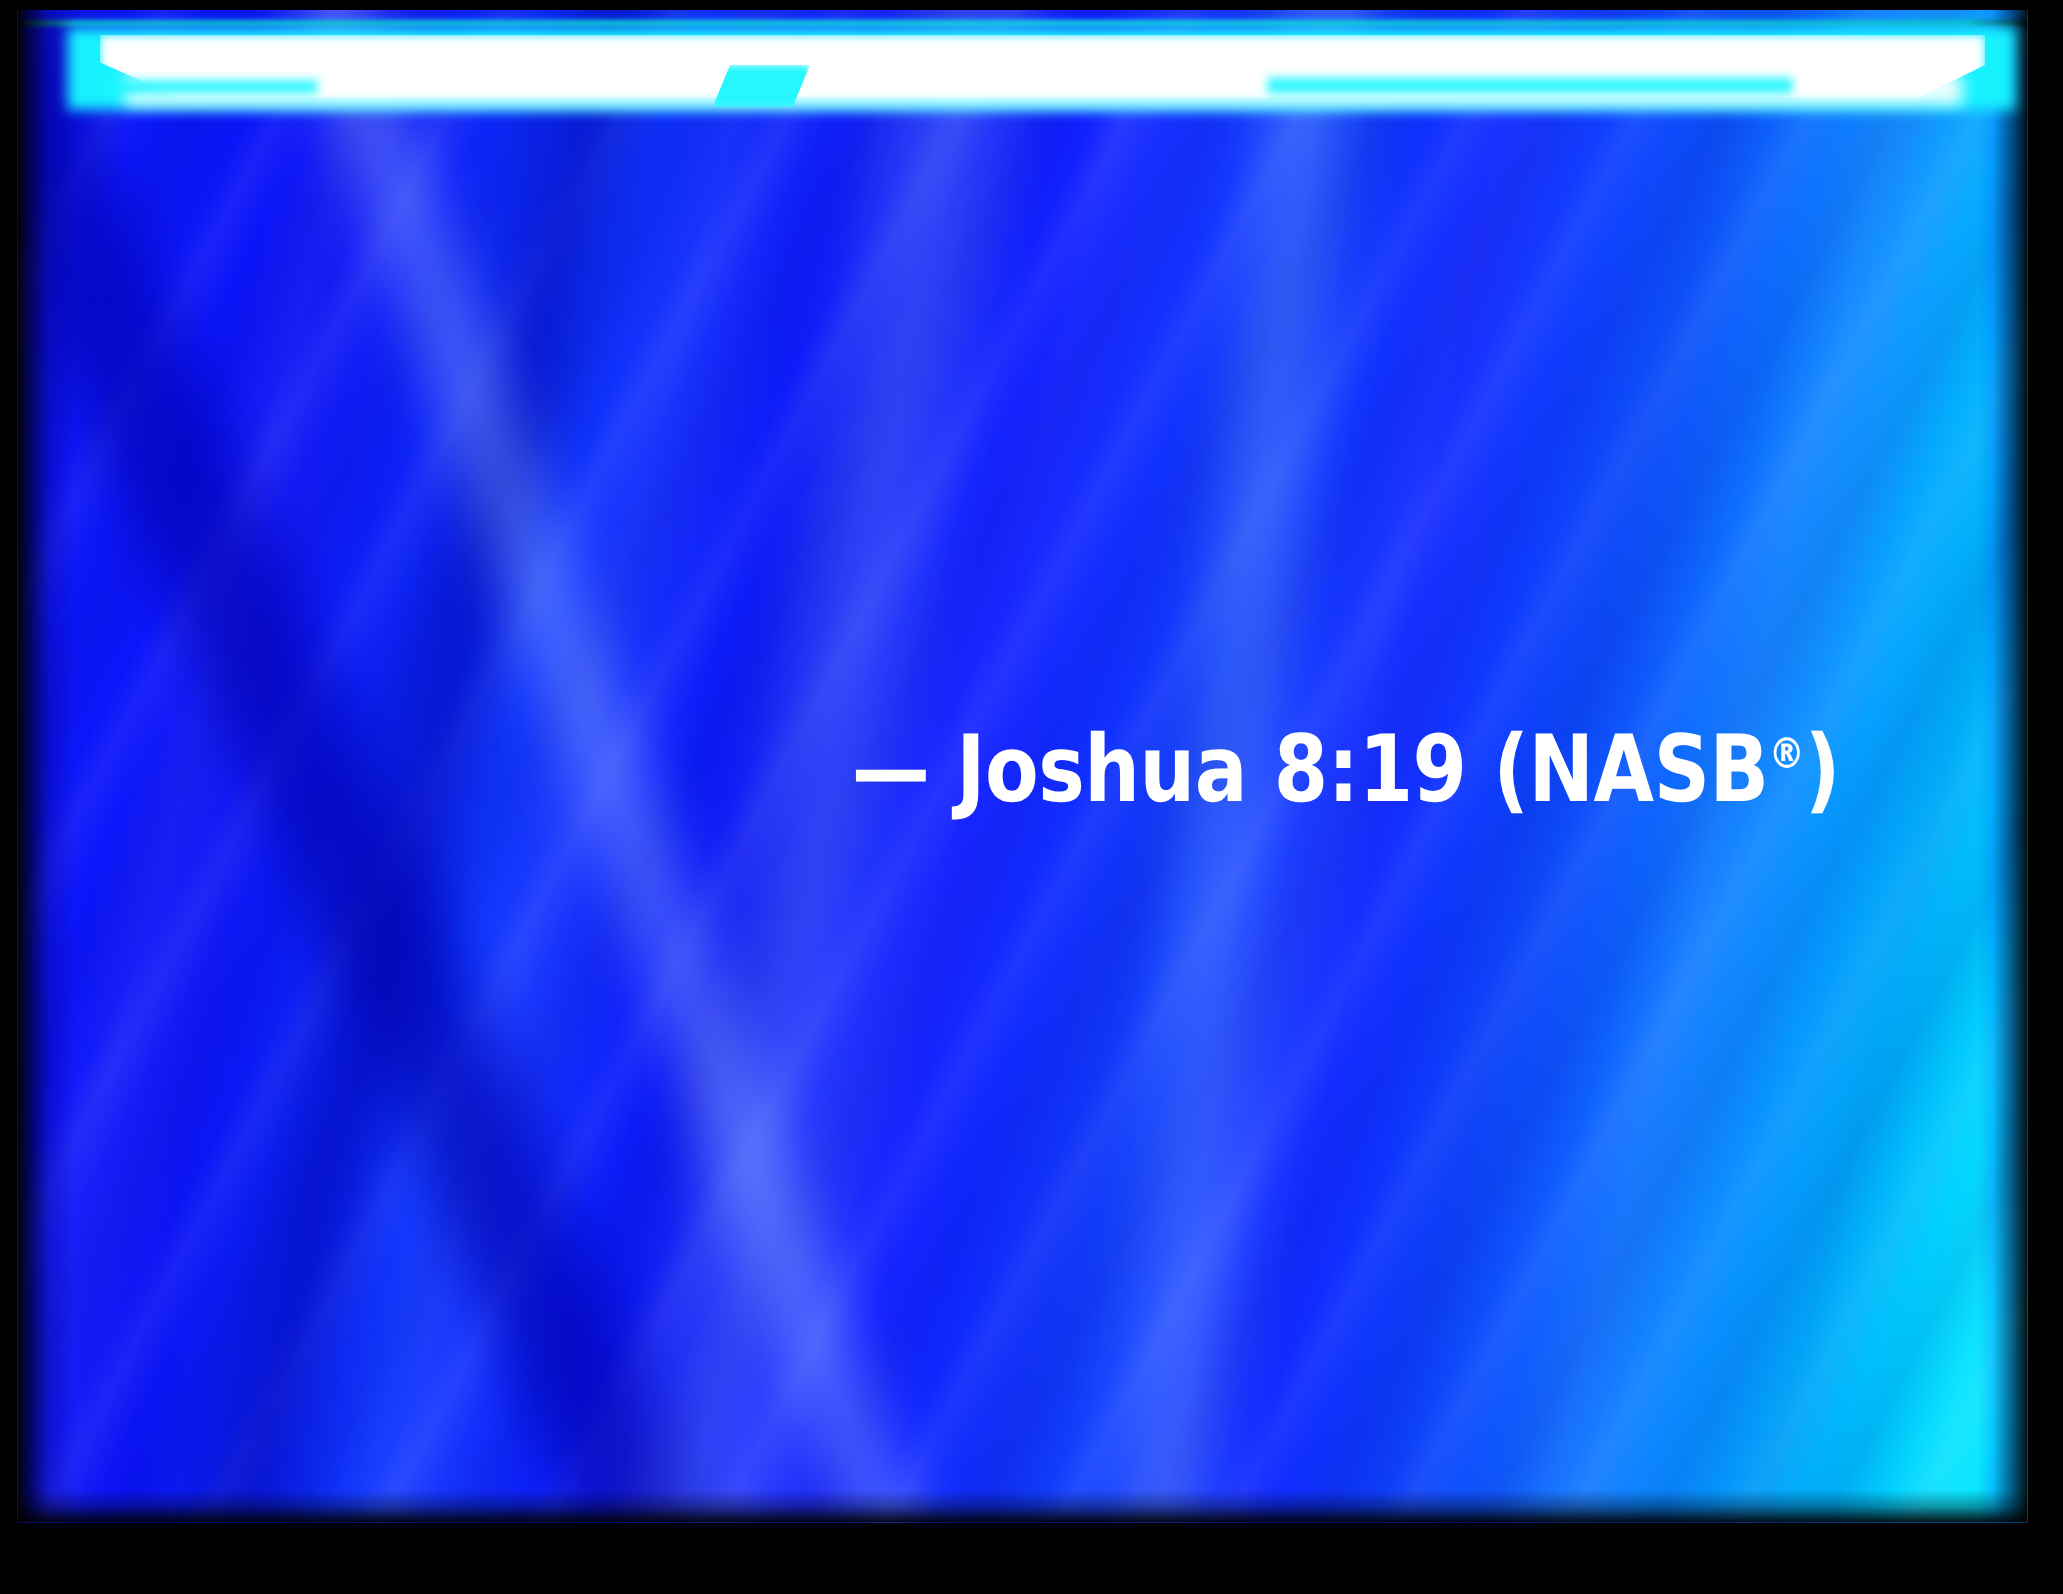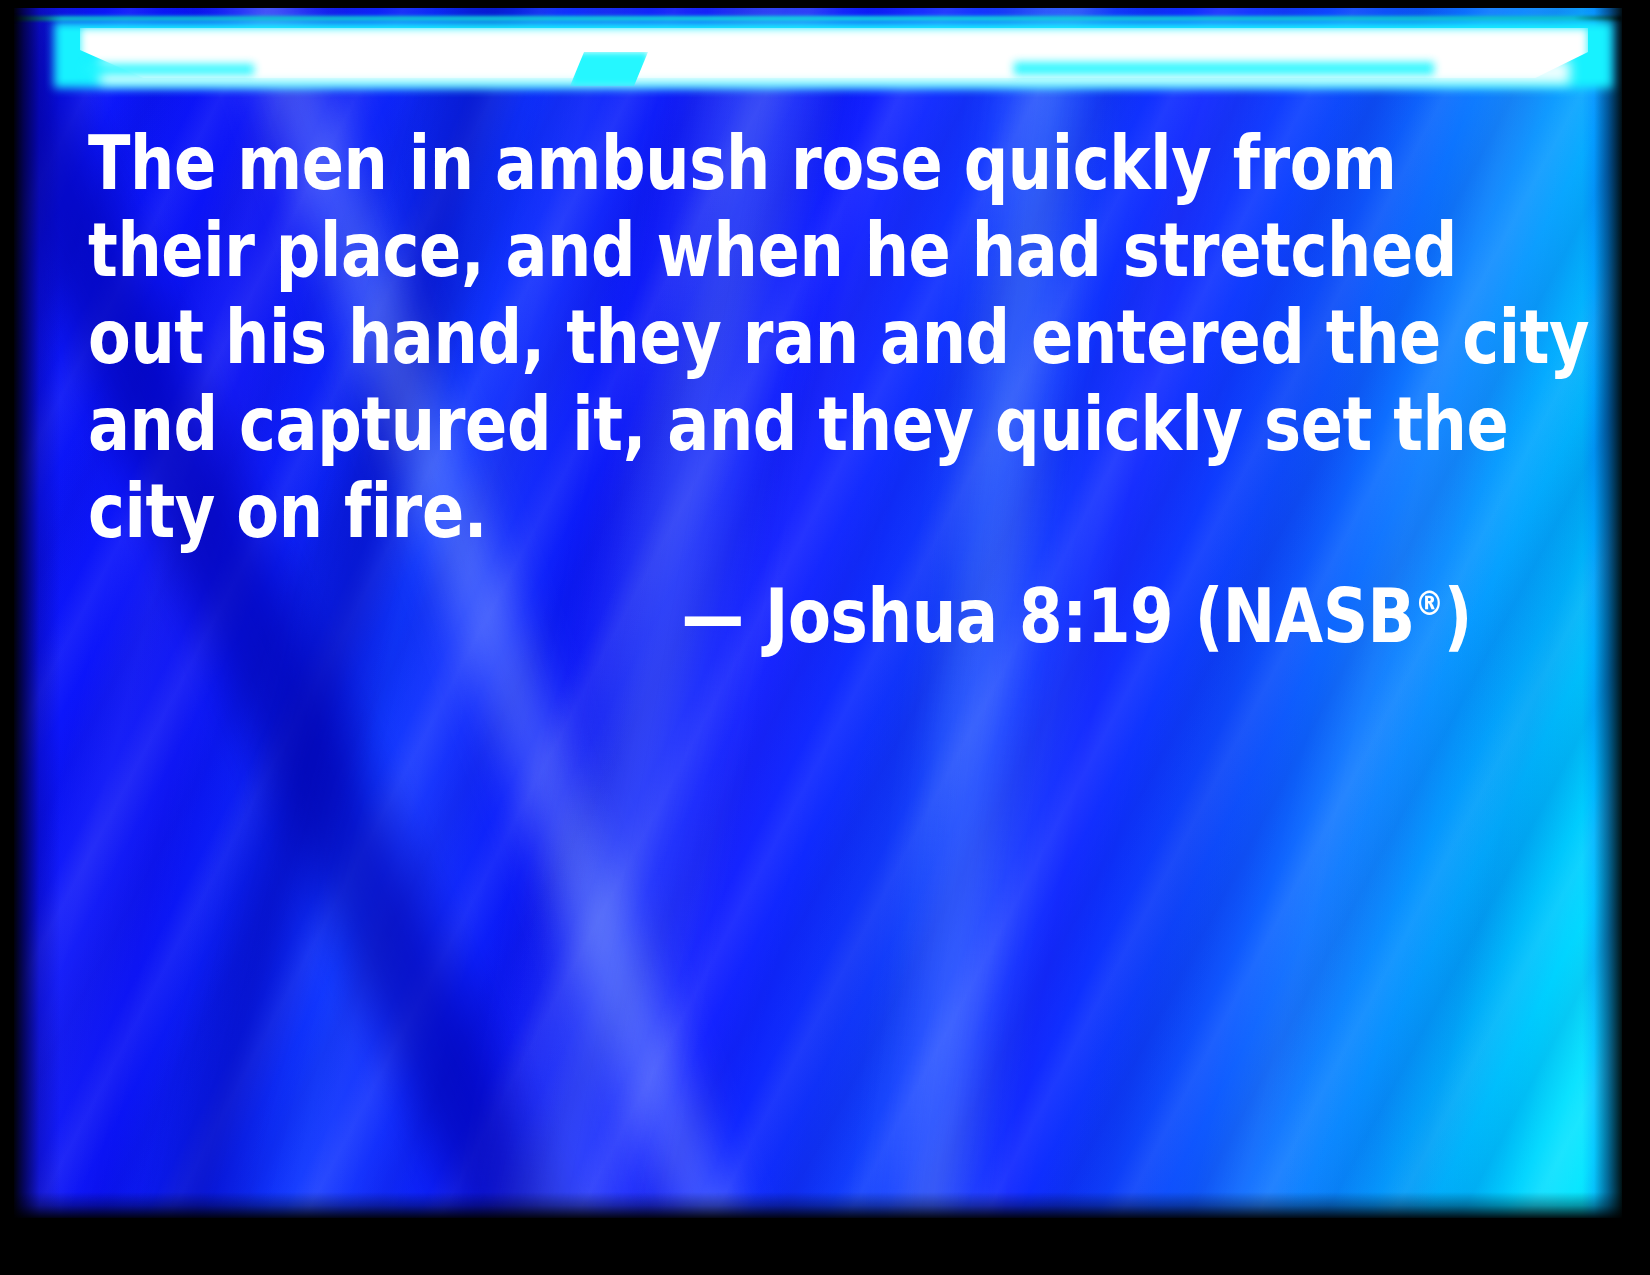--- a/index.html
+++ b/index.html
@@ -341,24 +341,17 @@
     <div id="top-highlight-bar">
       <div class="hl-top-rule"></div>
       <div class="hl-cyan-under"></div>
       <div class="hl-white-slab"></div>
       <div class="hl-white-lower"></div>
       <div class="hl-cyan-streak"></div>
       <div class="hl-cyan-streak s2"></div>
       <div class="hl-cyan-notch"></div>
     </div>
 
-    <div id="verse-block">
-      <span class="verse-line">The men in ambush rose quickly from</span>
-      <span class="verse-line">their place, and when he had stretched</span>
-      <span class="verse-line">out his hand, they ran and entered the city</span>
-      <span class="verse-line">and captured it, and they quickly set the</span>
-      <span class="verse-line">city on fire.</span>
-    </div>
 
     <div id="verse-attribution"><span>— Joshua 8:19 (NASB</span><span class="reg-mark">®</span><span>)</span></div>
 
   </div>
 </div>
 
 </body></html>

